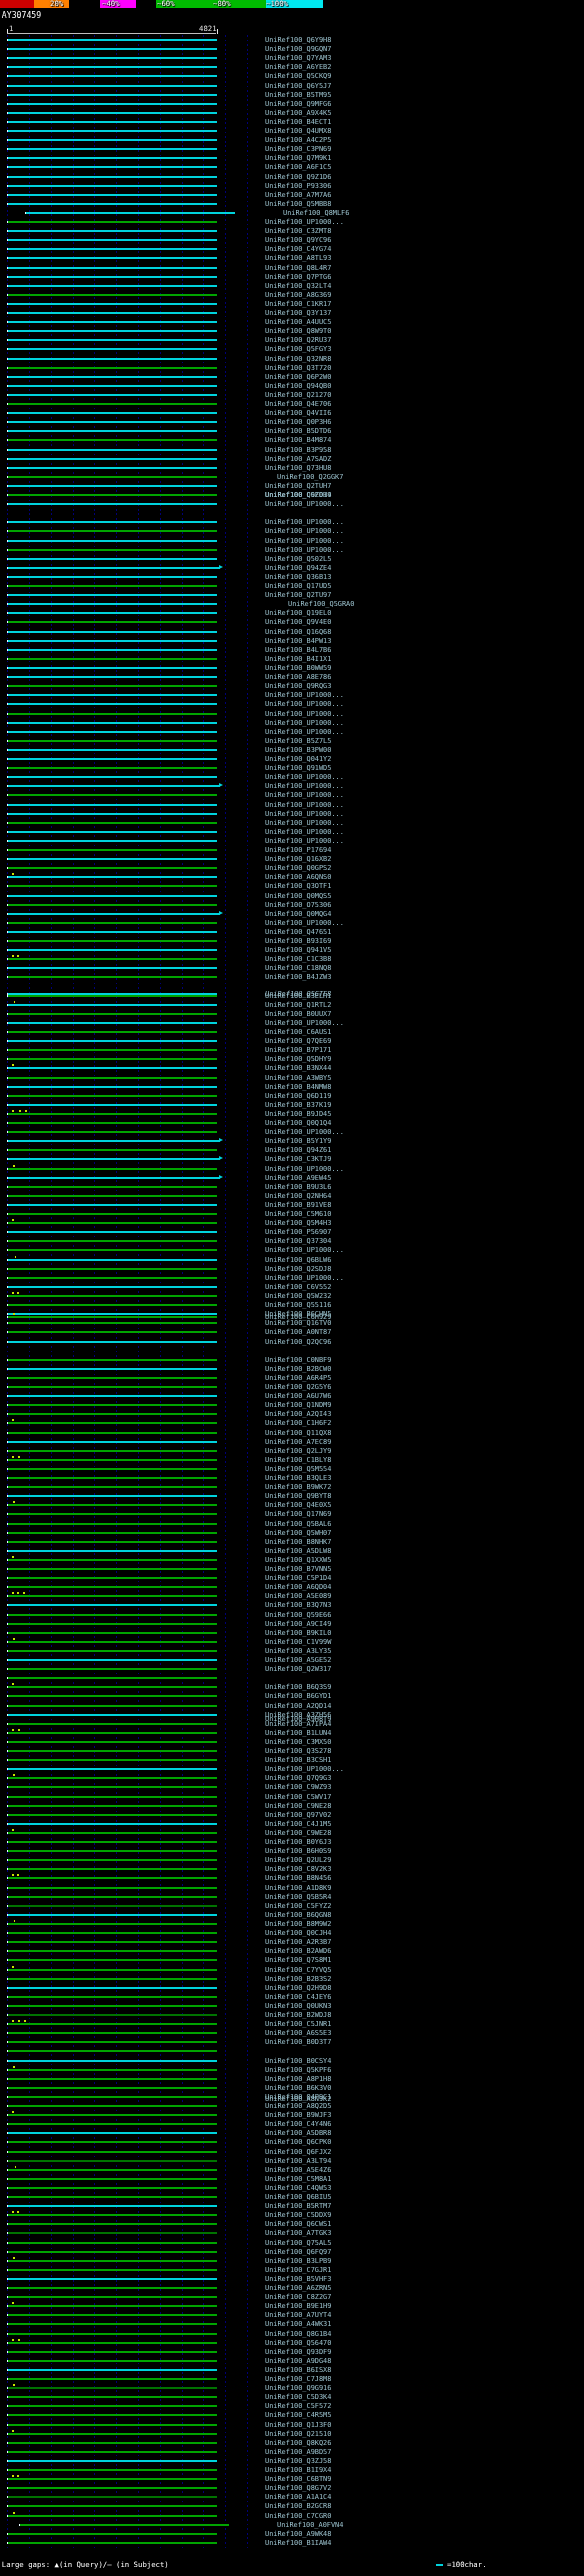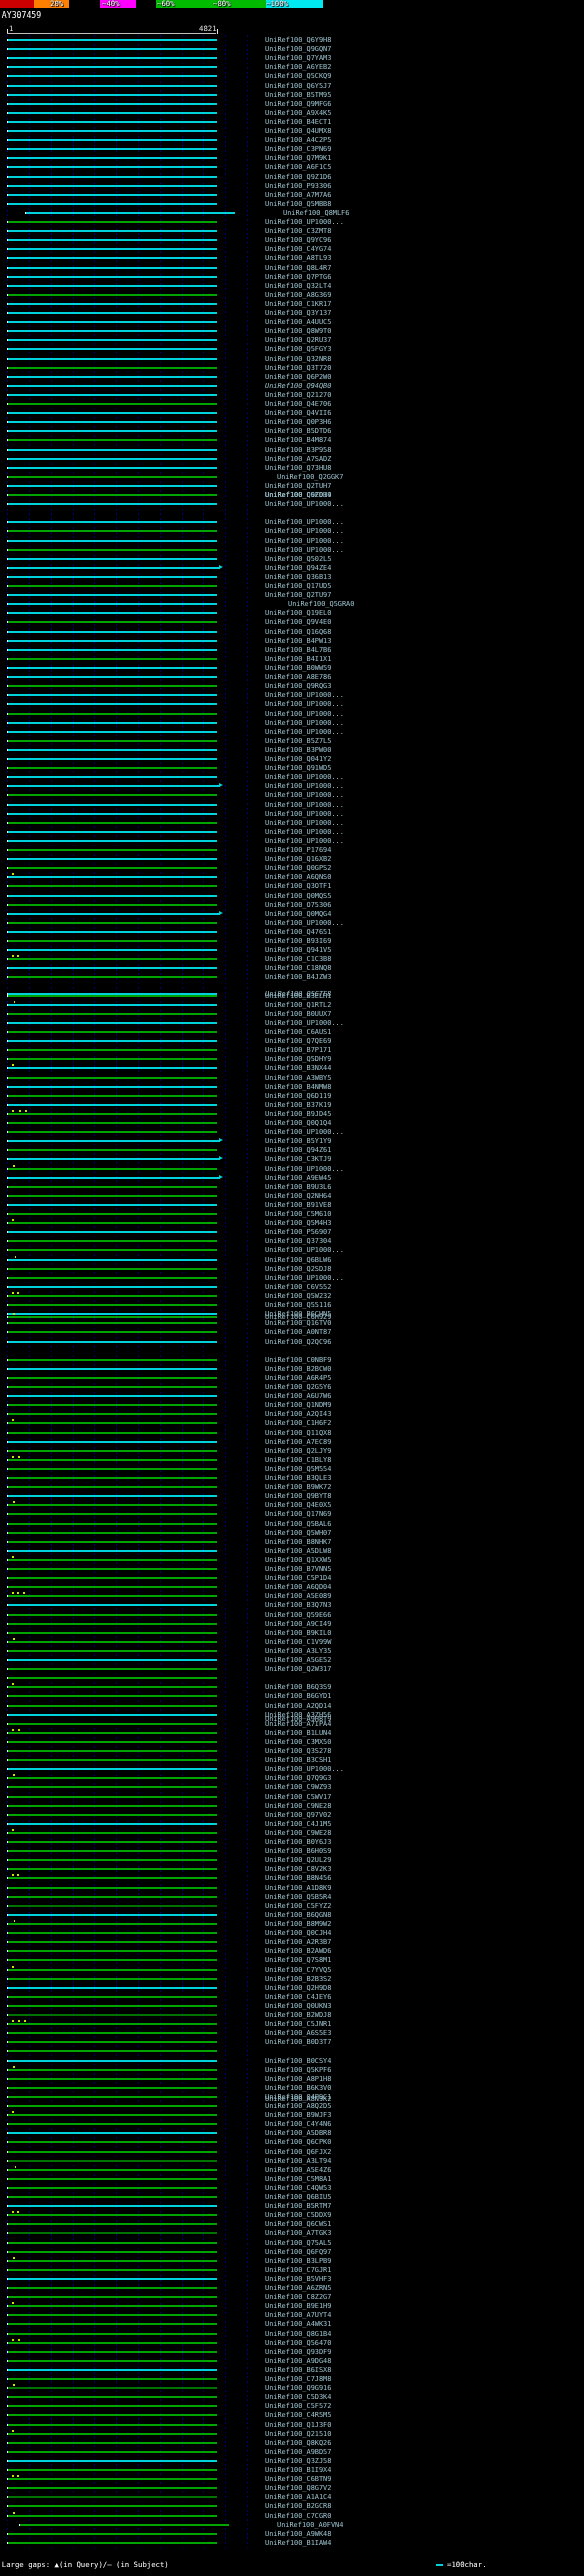--- a/index.html
+++ b/index.html
@@ -221,21 +221,21 @@
         <span class="lbl" style="color: rgb(156, 195, 207);">UniRef100_Q32NR8</span>
       </div>
       <div class="row" style="top: 328px;">
         <div class="bar" style="left: 7.3px; width: 209px; background: rgb(0, 164, 0);"></div>
         <span class="lbl" style="color: rgb(156, 195, 207);">UniRef100_Q3T720</span>
       </div>
       <div class="row" style="top: 337px;">
         <div class="bar" style="left: 7.3px; width: 209px; background: rgb(0, 210, 220);"></div>
         <span class="lbl" style="color: rgb(156, 195, 207);">UniRef100_Q6P2W0</span>
       </div>
-      <div class="row" style="top: 346px; font-style: italic;">
+      <div class="row" style="top: 346px;">
         <div class="bar" style="left: 7.3px; width: 209px; background: rgb(0, 210, 220);"></div>
         <span class="lbl" style="color: rgb(156, 195, 207);">UniRef100_Q94QB0</span>
       </div>
       <div class="row" style="top: 355px;">
         <div class="bar" style="left: 7.3px; width: 209px; background: rgb(0, 210, 220);"></div>
         <span class="lbl" style="color: rgb(156, 195, 207);">UniRef100_Q21270</span>
       </div>
       <div class="row" style="top: 364px;">
         <div class="bar" style="left: 7.3px; width: 209px; background: rgb(0, 164, 0);"></div>
         <span class="lbl" style="color: rgb(156, 195, 207);">UniRef100_Q4E706</span>

